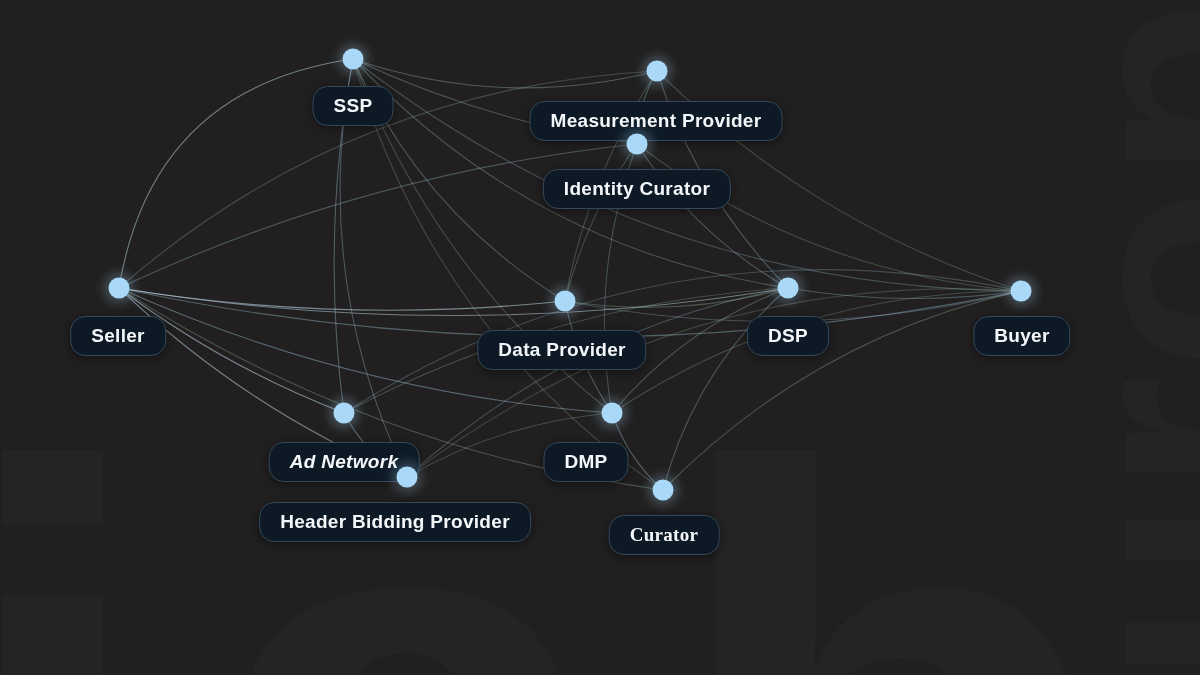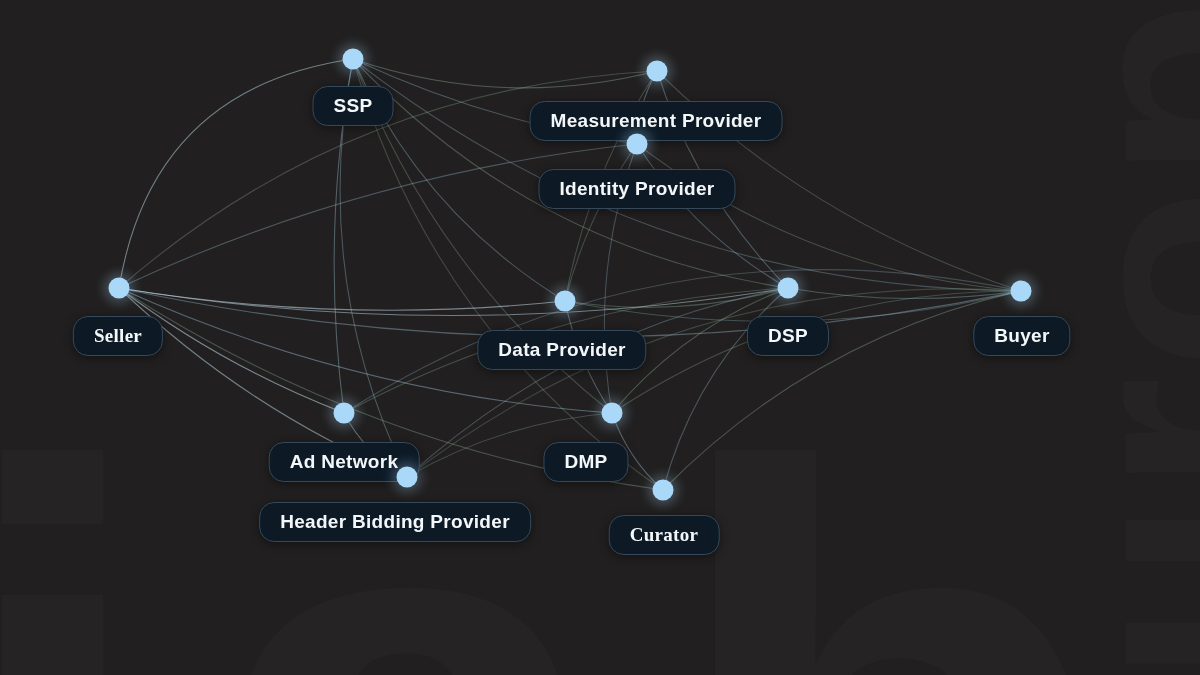--- a/index.html
+++ b/index.html
@@ -92,26 +92,26 @@
       <path d="M 1021 291 Q 812.8489873305629 338.0574746951835 663 490" stroke="#96B99F" stroke-opacity="0.35"></path>
       <path d="M 1021 291 Q 657.6709825979059 214.21930507198584 344 413" stroke="#9DC2D8" stroke-opacity="0.28"></path>
       <path d="M 1021 291 Q 679.2094953977341 269.15392566778905 407 477" stroke="#96B99F" stroke-opacity="0.26"></path>
       <path d="M 612 413 Q 627.4954523822242 458.1263886819034 663 490" stroke="#9DC2D8" stroke-opacity="0.4"></path>
       <path d="M 612 413 Q 502.3477636405259 422.09049291105947 407 477" stroke="#96B99F" stroke-opacity="0.3"></path>
       <path d="M 344 413 Q 365.5228655713519 454.8212417032005 407 477" stroke="#9DC2D8" stroke-opacity="0.45"></path>
     </svg>
   <div id="labels-layer">
       <div class="node-label" style="left: 353px; top: 106px;">SSP</div>
       <div class="node-label" style="left: 656px; top: 121px;">Measurement Provider</div>
-      <div class="node-label" style="left: 637px; top: 189px;">Identity Provider</div>
-      <div class="node-label" style="left: 118px; top: 336px; font-family: Liberation Serif, serif;">Seller</div>
+      <div class="node-label" style="left: 637px; top: 189px;">Identity Curator</div>
+      <div class="node-label" style="left: 118px; top: 336px;">Seller</div>
       <div class="node-label" style="left: 562px; top: 350px; text-align: right;">Data Provider</div>
       <div class="node-label" style="left: 788px; top: 336px; text-align: center;">DSP</div>
       <div class="node-label" style="left: 1022px; top: 336px;">Buyer</div>
-      <div class="node-label" style="left: 344px; top: 462px;">Ad Network</div>
+      <div class="node-label" style="left: 344px; top: 462px; font-style: italic;">Ad Network</div>
       <div class="node-label" style="left: 586px; top: 462px;">DMP</div>
       <div class="node-label" style="left: 395px; top: 522px;">Header Bidding Provider</div>
       <div class="node-label" style="left: 664px; top: 535px; font-family: Liberation Serif, serif;">Curator</div>
     </div>
   <div id="dots-layer">
       <div class="node-dot" style="left: 353px; top: 59px;"></div>
       <div class="node-dot" style="left: 657px; top: 71px;"></div>
       <div class="node-dot" style="left: 637px; top: 144px;"></div>
       <div class="node-dot" style="left: 119px; top: 288px;"></div>
       <div class="node-dot" style="left: 565px; top: 301px;"></div>

